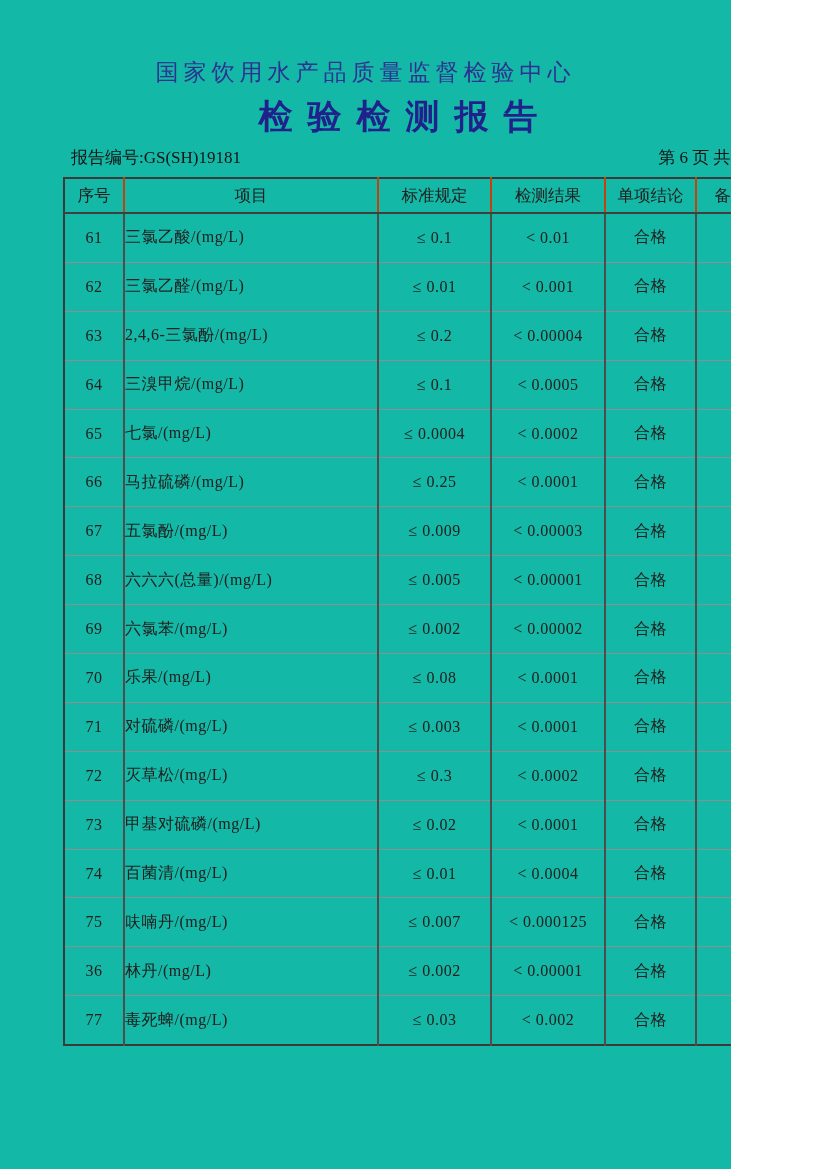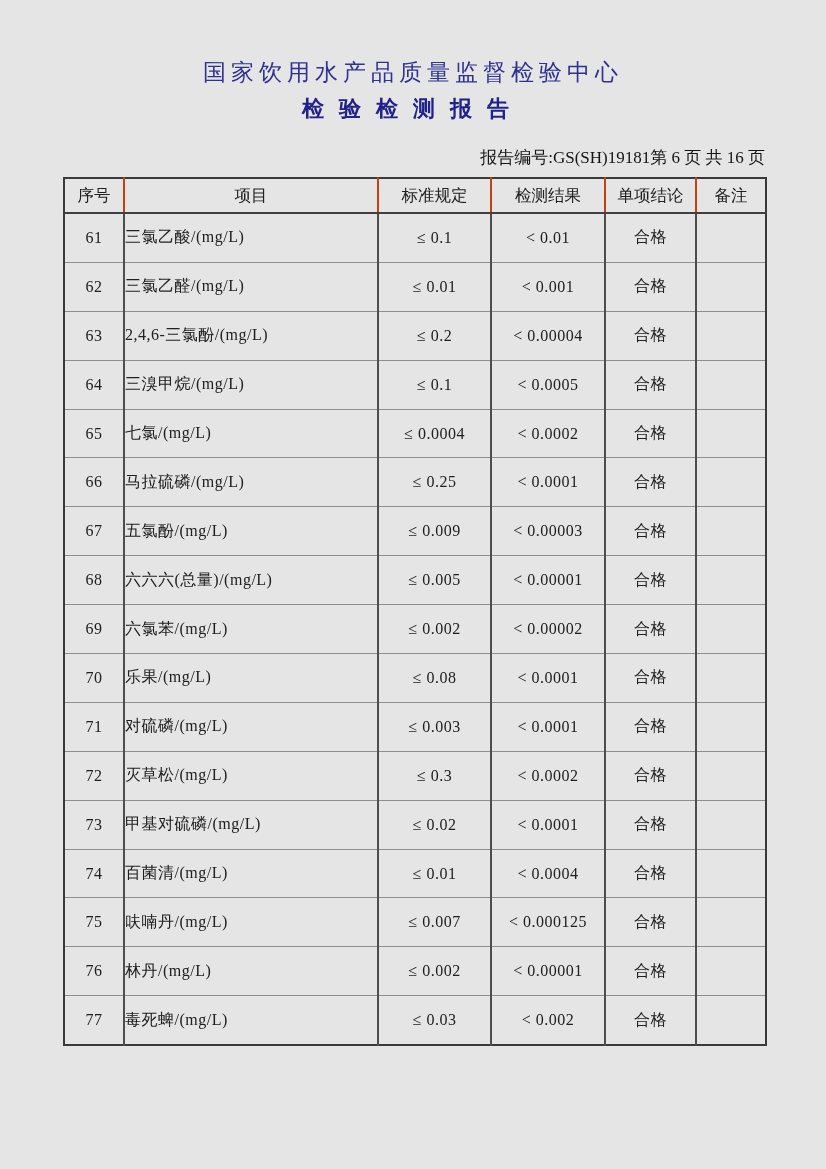--- a/index.html
+++ b/index.html
@@ -1,20 +1,20 @@
 <!DOCTYPE html>
 <html lang="zh"><head>
 <meta charset="utf-8">
 <style>
   html,body { margin:0; padding:0; }
   .page {
     position: relative;
-    width: 826px;
+    width: 731px;
     height: 1169px;
-    background: #e5e5e5;
+    background: #14b8a6;
     font-family: "Liberation Serif", "DejaVu Serif", serif;
     color: #1f1f1f;
     overflow: hidden;
   }
   .org-title {
     position: absolute;
     top: 57px;
     left: 0;
     width: 100%;
     text-align: center;
@@ -22,32 +22,33 @@
     letter-spacing: 5px;
     color: #2e3192;
     font-weight: 500;
   }
   .report-title {
     position: absolute;
     top: 94px;
     left: 0;
     width: 100%;
     text-align: center;
-    font-size: 22px;
+    font-size: 34px;
     font-weight: 700;
     letter-spacing: 15px;
     color: #21218c;
+    padding-left: 40px;
   }
   .meta-row {
     position: absolute;
     top: 146px;
-    left: 63px;
+    left: 71px;
     width: 702px;
     display: flex;
-    justify-content: flex-end;
+    justify-content: space-between;
     align-items: flex-end;
     font-size: 17px;
     color: #141414;
   }
   table.results {
     position: absolute;
     top: 177px;
     left: 63px;
     width: 702px;
     border-collapse: collapse;
@@ -229,21 +230,21 @@
     </tr>
         <tr>
       <td>75</td>
       <td class="item-cell">呋喃丹/(mg/L)</td>
       <td>≤ 0.007</td>
       <td>&lt; 0.000125</td>
       <td>合格</td>
       <td></td>
     </tr>
         <tr>
-      <td>76</td>
+      <td>36</td>
       <td class="item-cell">林丹/(mg/L)</td>
       <td>≤ 0.002</td>
       <td>&lt; 0.00001</td>
       <td>合格</td>
       <td></td>
     </tr>
         <tr>
       <td>77</td>
       <td class="item-cell">毒死蜱/(mg/L)</td>
       <td>≤ 0.03</td>

